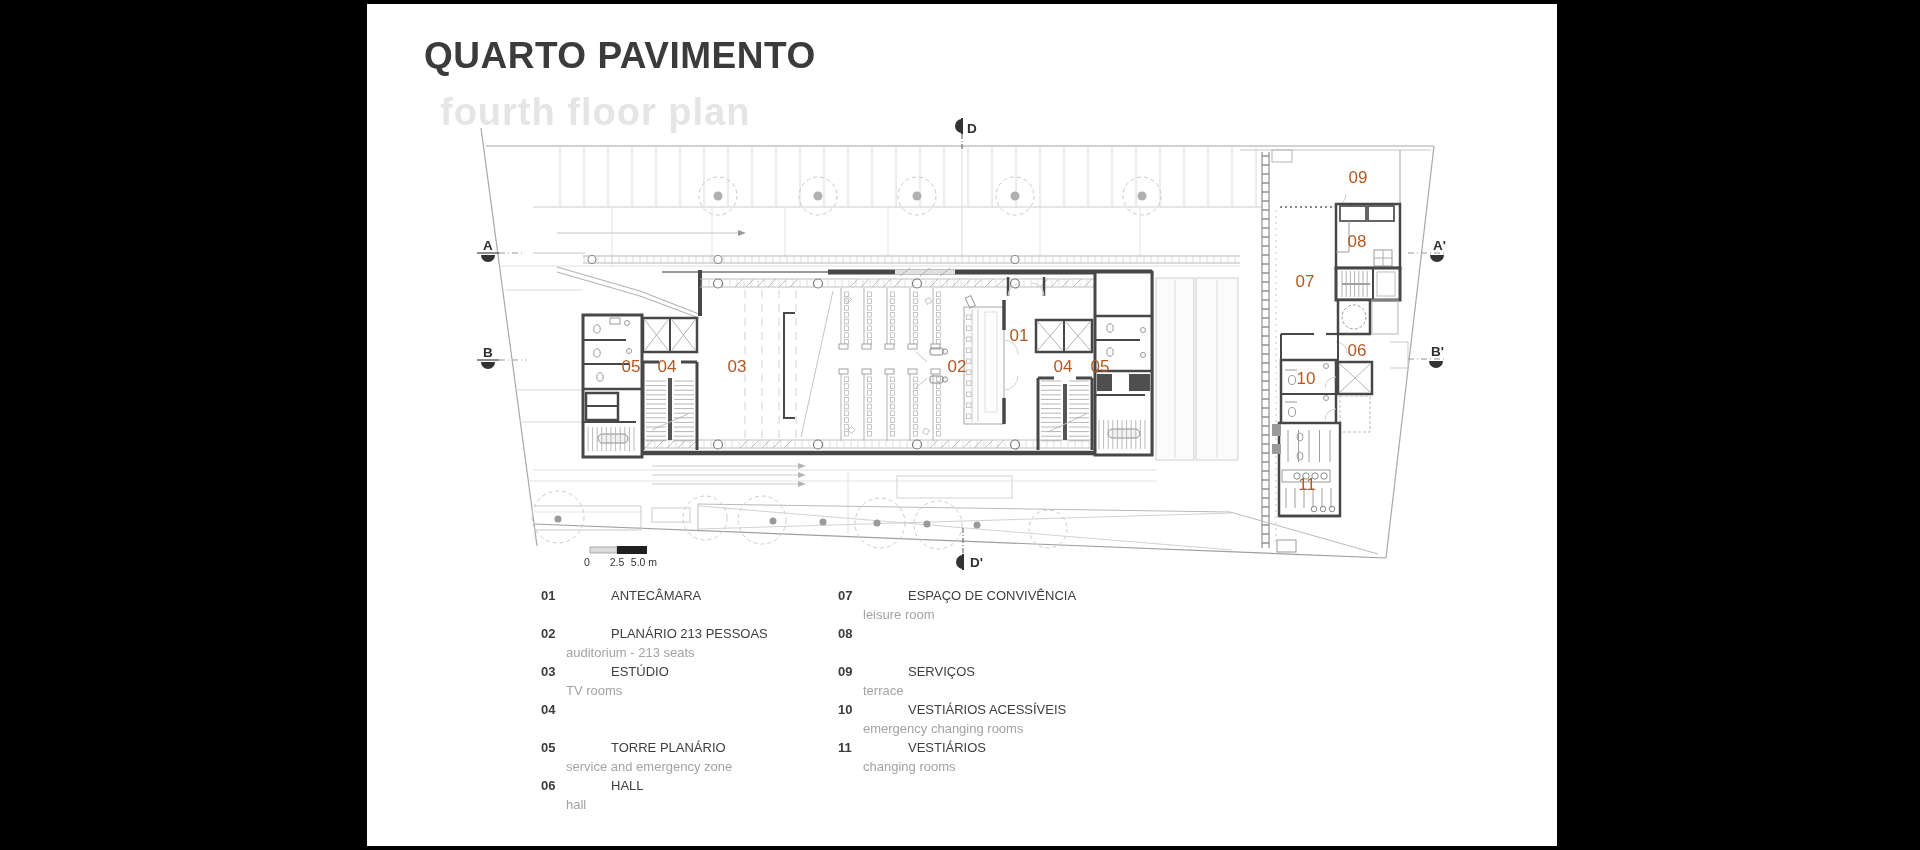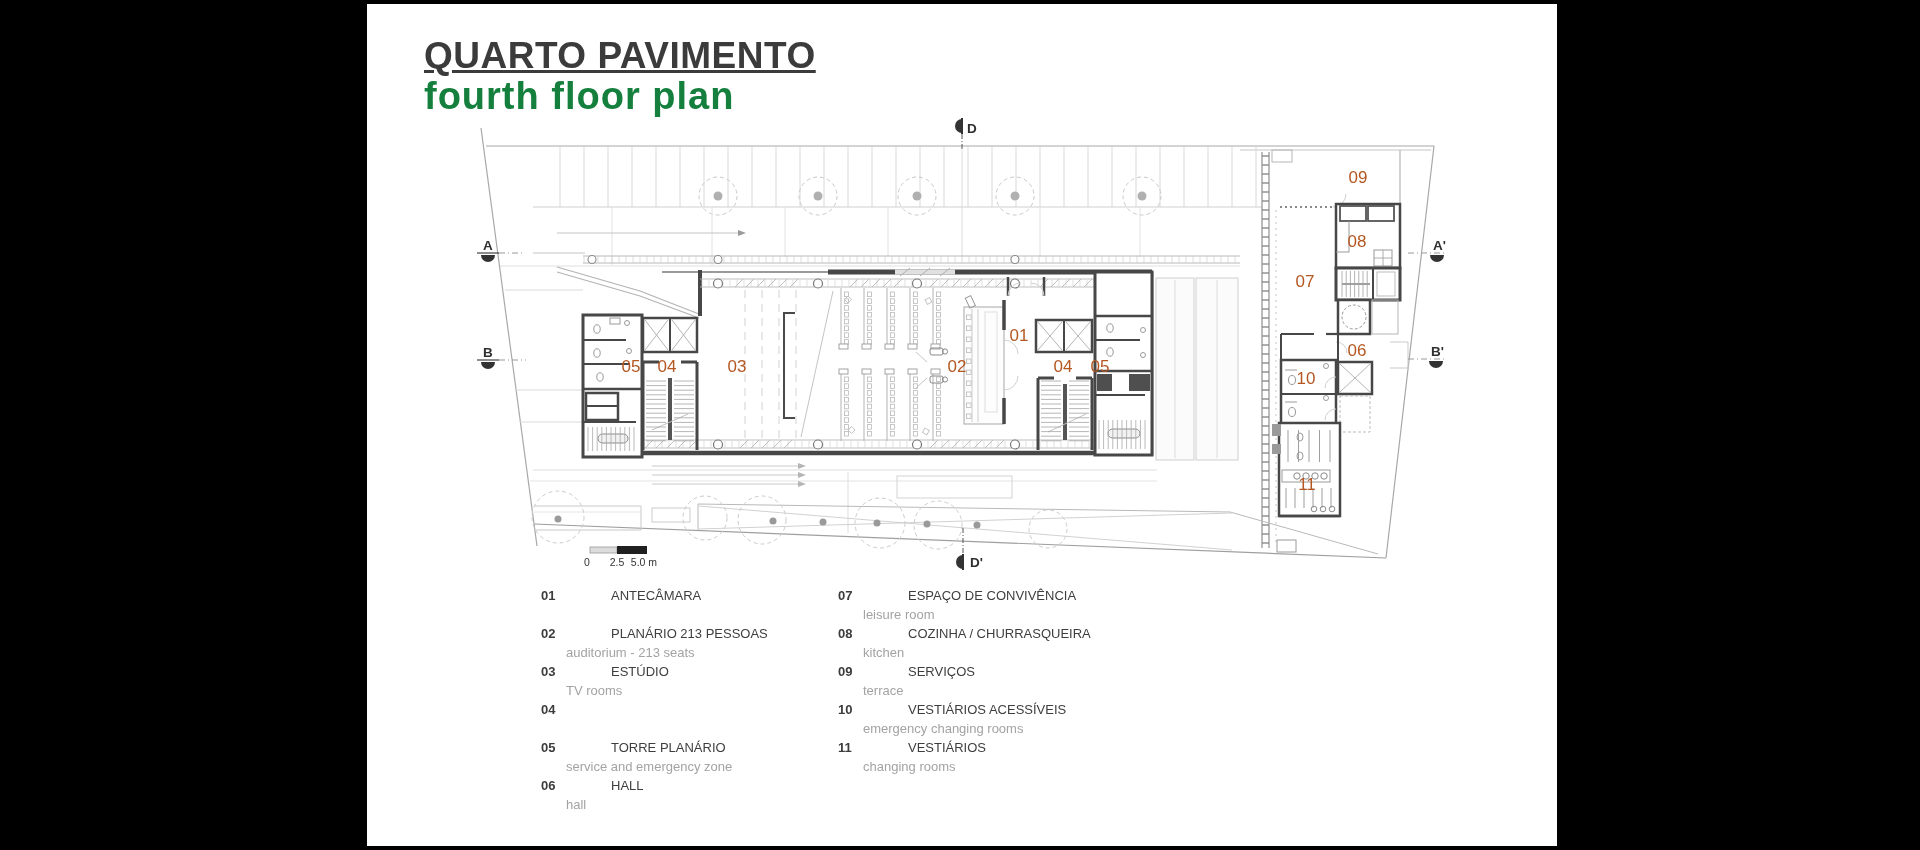--- a/index.html
+++ b/index.html
@@ -1,20 +1,20 @@
 <!DOCTYPE html>
 <html><head>
 <meta charset="utf-8">
 <style>
   html,body{margin:0;padding:0;background:#000;width:1920px;height:850px;position:relative;
     font-family:"Liberation Sans",sans-serif;-webkit-font-smoothing:antialiased;}
   .paper{position:absolute;left:367px;top:4px;width:1190px;height:842px;background:#fff;}
   .titleblock{position:absolute;left:424px;top:36px;}
-  .titleblock h1{margin:0;font-size:37px;line-height:40px;font-weight:bold;color:#3b3b3b;letter-spacing:.5px;text-decoration:underline;}
-  .titleblock h2{margin:0;font-size:38px;line-height:40px;font-weight:bold;color:#15803d;letter-spacing:1px;}
+  .titleblock h1{margin:0;font-size:37px;line-height:40px;font-weight:bold;color:#3b3b3b;letter-spacing:.5px;}
+  .titleblock h2{margin:16px;font-size:38px;line-height:40px;font-weight:bold;color:#e5e5e5;letter-spacing:1px;}
   svg.plan{position:absolute;left:0;top:0;}
   .legend-col{position:absolute;top:586px;width:300px;}
   .legend-col.left{left:541px;}
   .legend-col.right{left:838px;}
   .entry{display:flex;min-height:38px;align-items:flex-start;}
   .entry .num{width:25px;flex:0 0 25px;font-size:13px;font-weight:bold;color:#3c3c3c;line-height:19px;}
   .entry .labels{font-size:13px;color:#3e3e3e;line-height:19px;}
   .entry .labels .pt{white-space:nowrap;margin-left:45px;}
   .entry .labels .en{color:#a3a3a3;font-weight:normal;min-height:19px;white-space:nowrap;}
   text{font-family:"Liberation Sans",sans-serif;}
@@ -1005,24 +1005,20 @@
 <div class="legend-col right">
   <div class="entry">
       <span class="num">07</span>
       <div class="labels">
         <div class="pt">ESPAÇO DE CONVIVÊNCIA</div>
         <div class="en">leisure room</div>
       </div>
     </div>
   <div class="entry">
       <span class="num">08</span>
-      <div class="labels">
-        <div class="pt">COZINHA / CHURRASQUEIRA</div>
-        <div class="en">kitchen</div>
-      </div>
     </div>
   <div class="entry">
       <span class="num">09</span>
       <div class="labels">
         <div class="pt">SERVIÇOS</div>
         <div class="en">terrace</div>
       </div>
     </div>
   <div class="entry">
       <span class="num">10</span>

